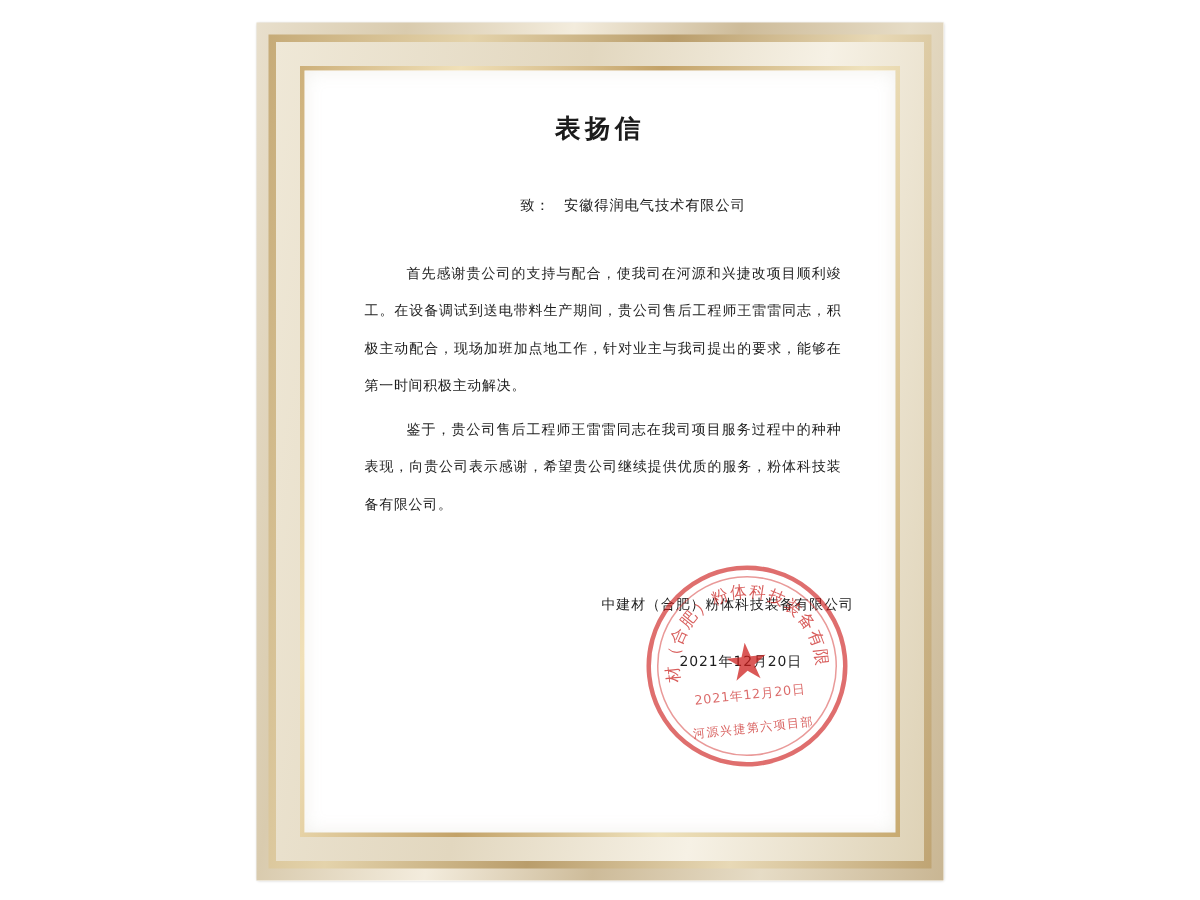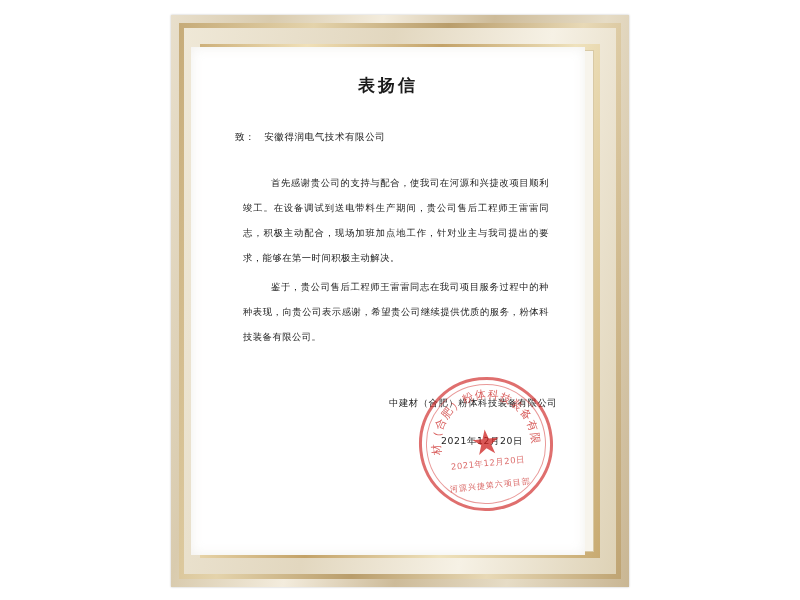--- a/index.html
+++ b/index.html
@@ -59,21 +59,21 @@
     top: 6px;
     right: 6px;
     bottom: 6px;
     background: #f7f4ec;
     border: 1px solid #d8c9a5;
   }
 
   
   .paper {
     position: absolute;
-    left: 191px;
+    left: 203px;
     top: 47px;
     width: 394px;
     height: 508px;
     background: #ffffff;
     box-shadow: inset 0 0 12px rgba(180,170,150,0.18);
     overflow: hidden;
   }
 
   .doc-title {
     text-align: center;
@@ -84,36 +84,37 @@
     margin-top: 27px;
     font-weight: 600;
   }
 
   .recipient {
     margin: 34px 0 0 44px;
     font-size: 9.5px;
     color: #1b1b1b;
     font-family: Liberation Mono, monospace;
     letter-spacing: 0.6px;
+    text-align: center;
   }
   .recipient .to-label {
     display: inline-block;
     margin-right: 9px;
   }
 
   .body-block {
     margin: 26px 36px 0 36px;
   }
   .para {
     font-size: 9.3px;
     line-height: 25px;
     color: #1d1d1d;
     text-align: justify;
     letter-spacing: 0.5px;
-    margin: 0 0 4px 16px;
+    margin: 0 0 4px 4px;
   }
   .para.indent {
     text-indent: 28px;
   }
 
   
   .signature-area {
     position: relative;
     margin-top: 40px;
     height: 120px;

